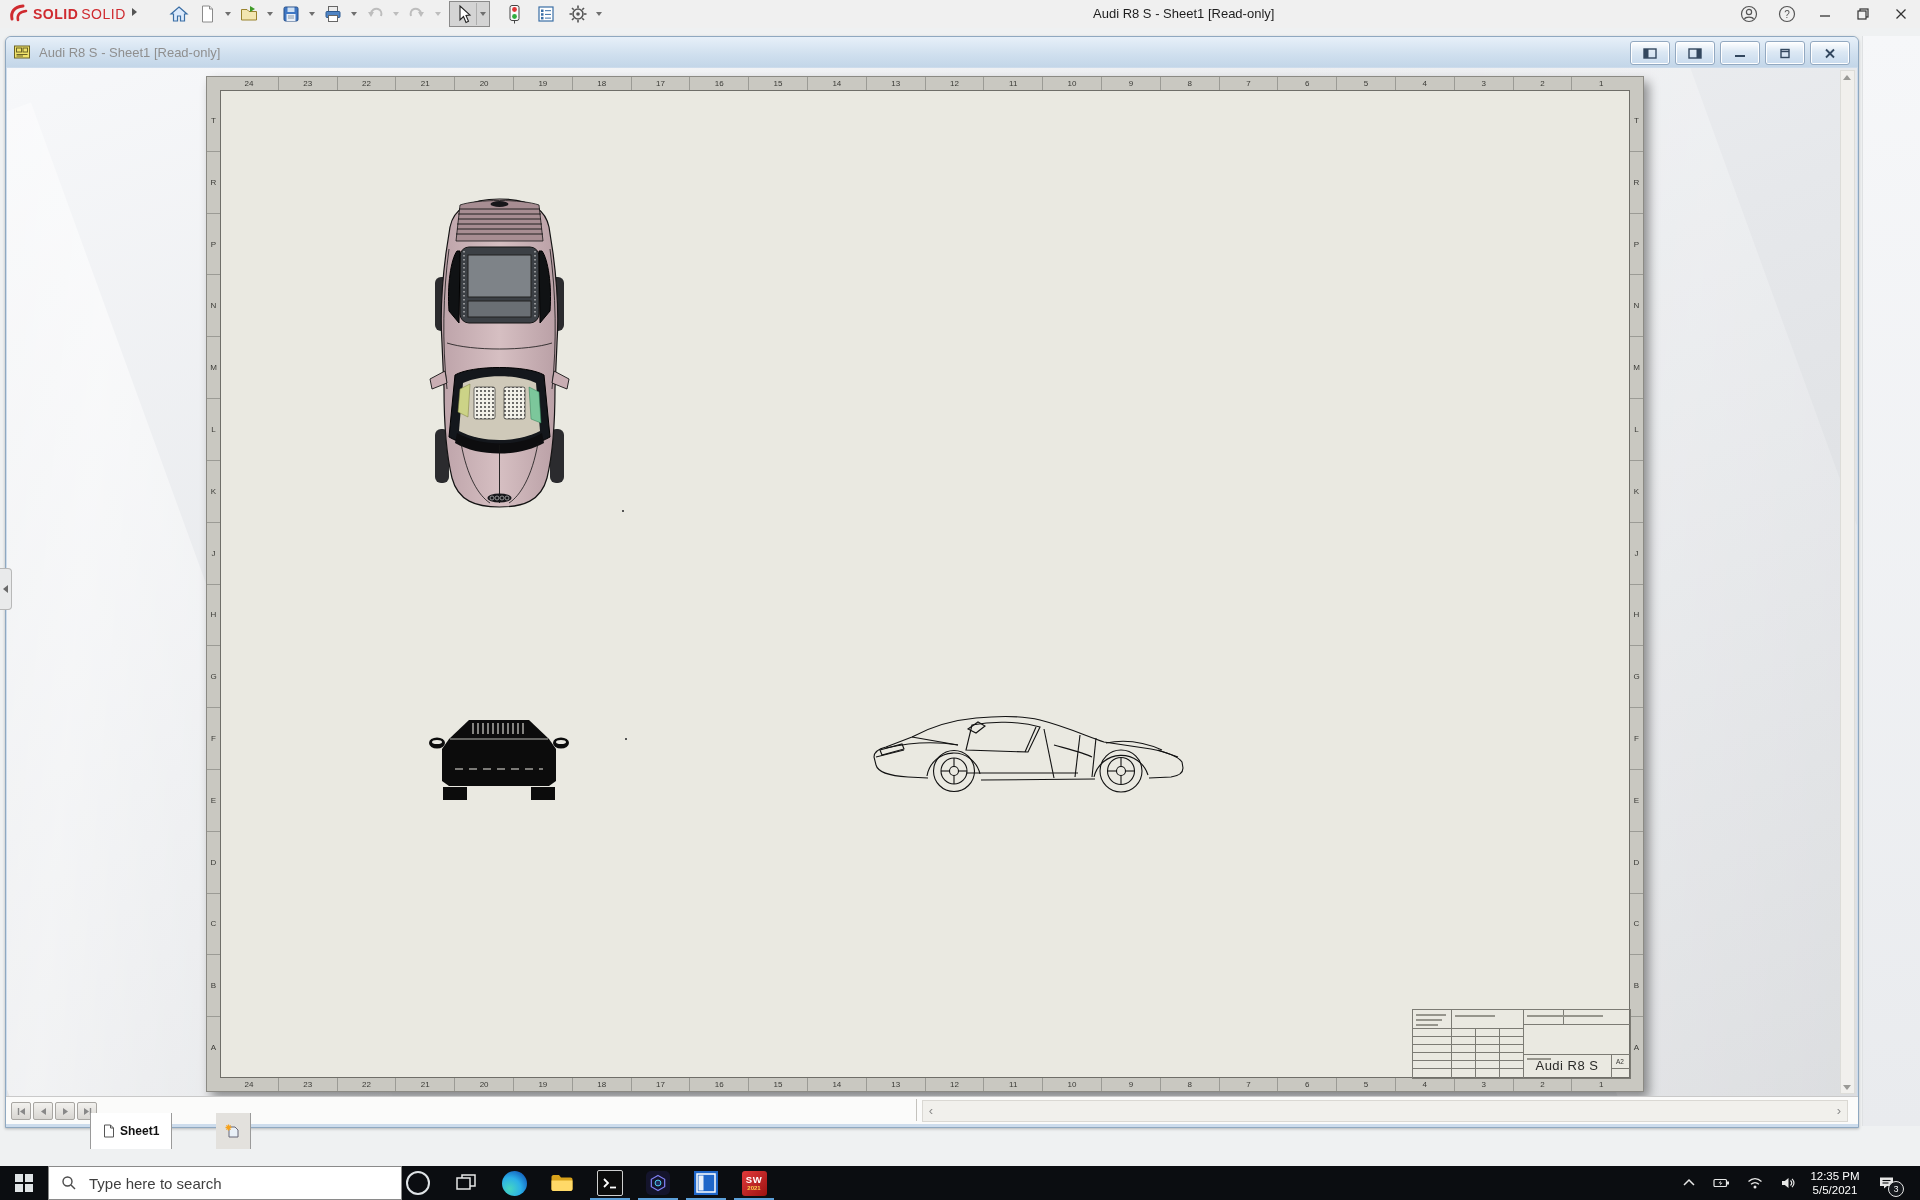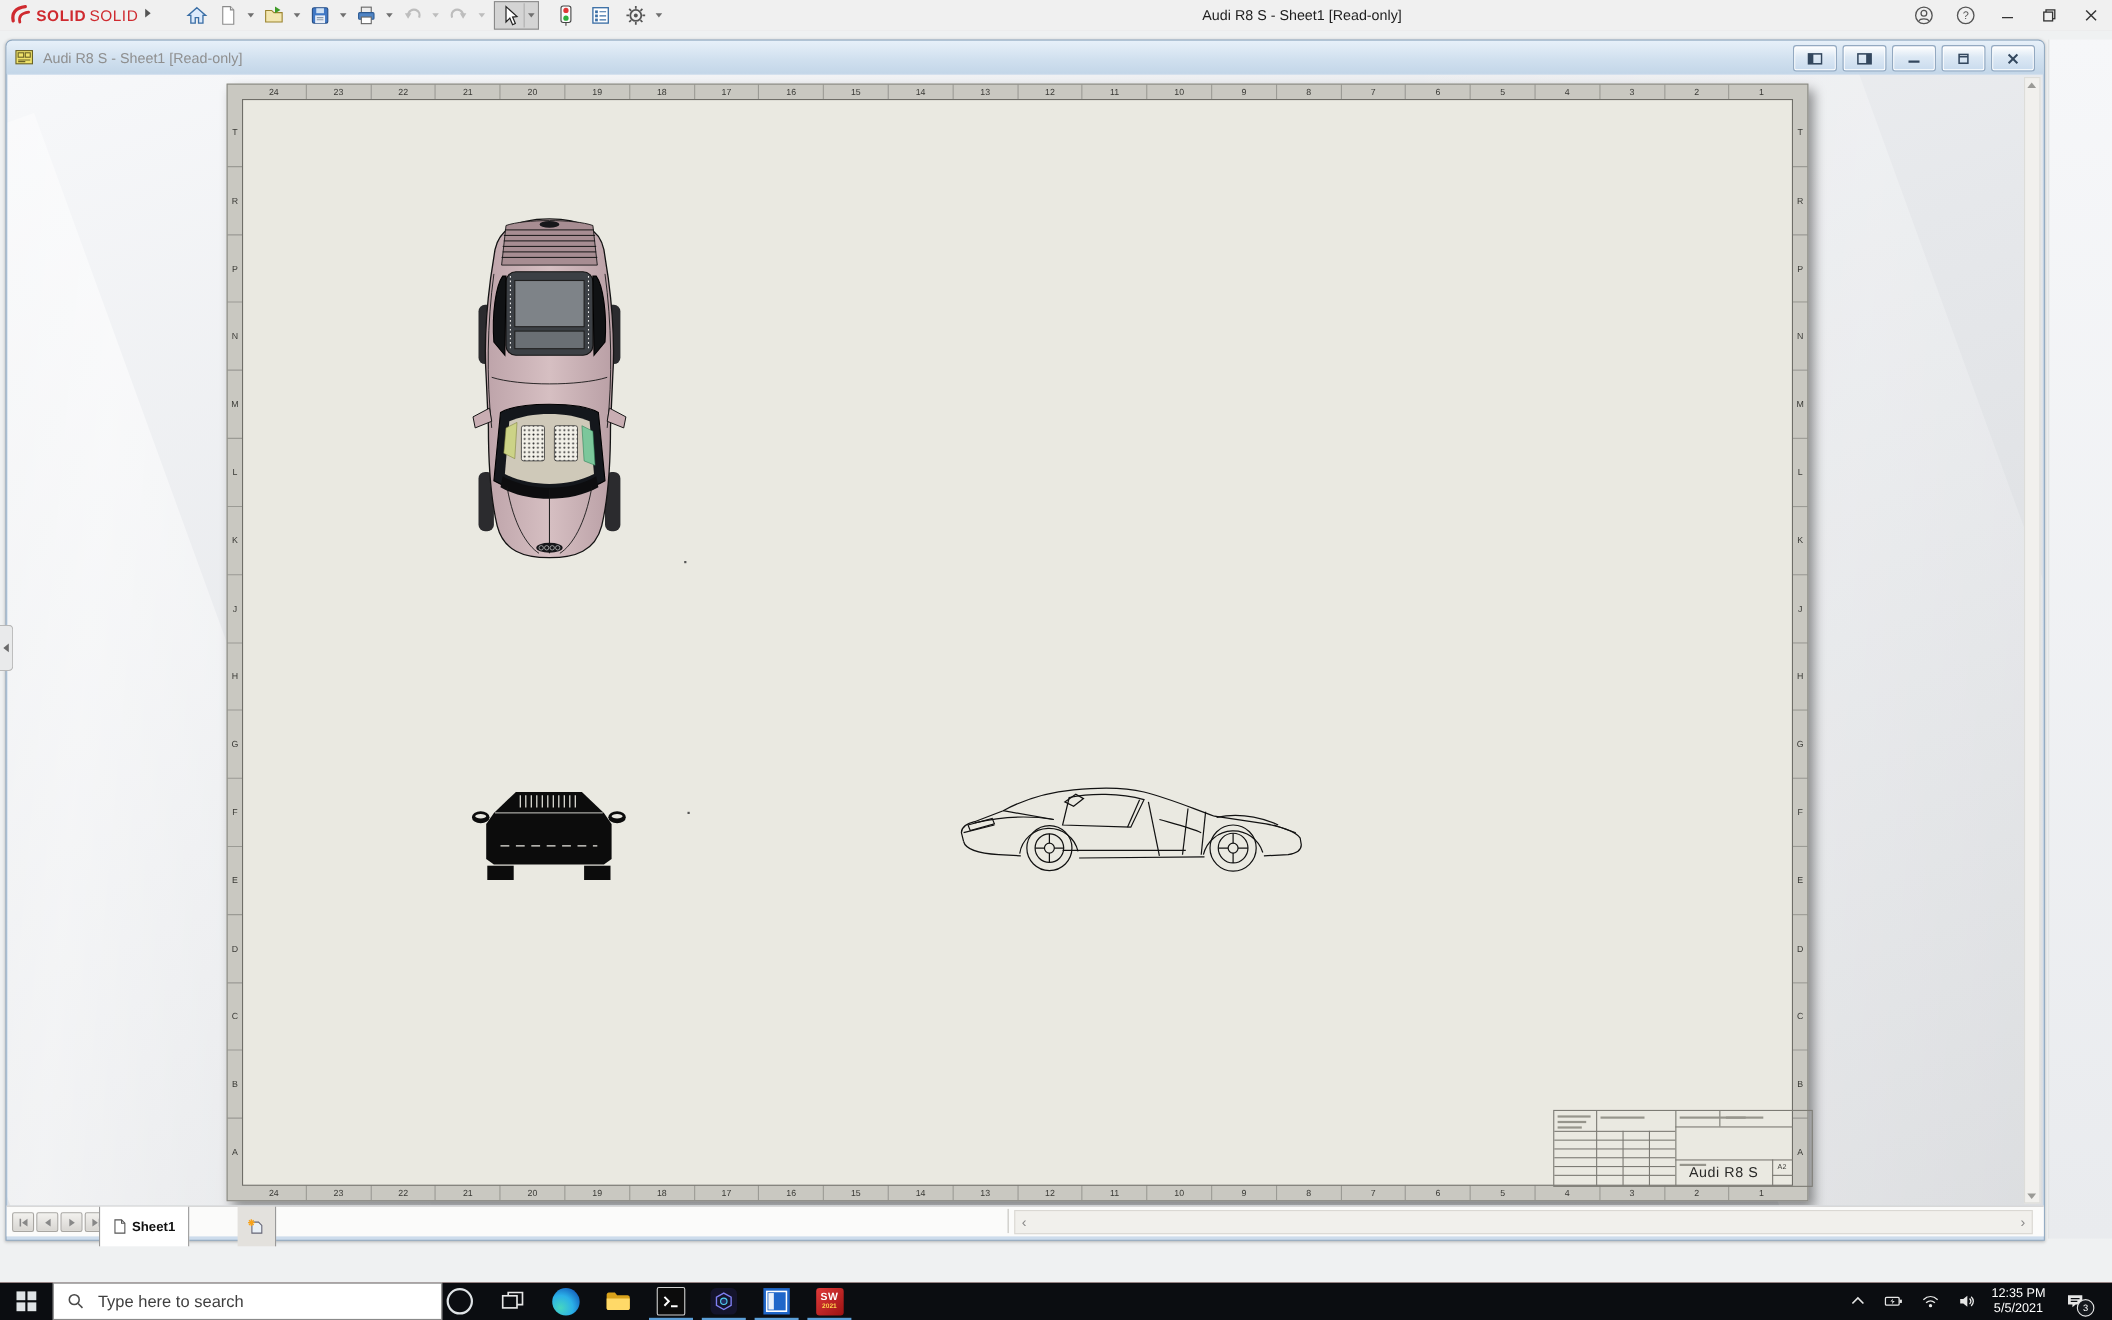--- a/index.html
+++ b/index.html
@@ -1,17 +1,17 @@
 <!DOCTYPE html>
 <html><head>
 <meta charset="utf-8">
 <style>
   html,body{margin:0;padding:0;background:#000;}
   #screen{position:relative;width:1920px;height:1200px;overflow:hidden;
-    font-family:"Liberation Sans",sans-serif;background:#fca5a5;}
+    font-family:"Liberation Sans",sans-serif;background:#bef264;}
   .abs{position:absolute;}
   
   #titlebar{position:absolute;left:0;top:0;width:1920px;height:28px;background:#f0f0f0;
     border-bottom:1px solid #d9d9d9;}
   #brand{position:absolute;left:8px;top:4px;display:flex;align-items:center;gap:3px;}
   .brand-bold{font-weight:bold;font-size:14px;color:#cf2a2f;letter-spacing:.5px;}
   .brand-light{font-weight:300;font-size:14px;color:#cf2a2f;letter-spacing:.5px;}
   #toolbar{position:absolute;left:166px;top:2px;height:24px;display:flex;align-items:center;gap:2px;}
   .tbtn{width:26px;height:24px;display:flex;align-items:center;justify-content:center;}
   .cbtn{width:12px;height:24px;display:flex;align-items:center;justify-content:center;}
@@ -48,37 +48,37 @@
   .zonev{position:absolute;top:13px;bottom:13px;width:13px;display:flex;flex-direction:column;}
   .zonev.lft{left:0;} .zonev.rgt{right:0;}
   .zoneh span{flex:1;display:flex;align-items:center;justify-content:center;
     font-size:8px;color:#3a3a36;border-left:1px solid rgba(100,100,95,.45);}
   .zoneh span:first-child{border-left:none;}
   .zonev span{flex:1;display:flex;align-items:center;justify-content:center;
     font-size:8px;color:#3a3a36;border-top:1px solid rgba(100,100,95,.45);}
   .zonev span:first-child{border-top:none;}
   .viewdot{position:absolute;width:2px;height:2px;background:#555;}
   
-  #titleblock{position:absolute;left:1205px;top:932px;width:217px;height:68px;border:1px solid #7c7b74;padding-left:17px;}
+  #titleblock{position:absolute;left:1205px;top:932px;width:217px;height:68px;border:1px solid #7c7b74;}
   .tbl{position:absolute;background:#7c7b74;}
   .micro{position:absolute;height:2px;background:#96958c;}
   #tb-title{position:absolute;left:110px;top:44px;width:88px;height:23px;display:flex;
     align-items:center;justify-content:center;font-size:13px;color:#2a2a28;letter-spacing:.5px;}
   #tb-size{position:absolute;left:198px;top:44px;width:18px;height:14px;display:flex;
     align-items:center;justify-content:center;font-size:6.5px;color:#3a3a36;}
   
   #vscroll{position:absolute;right:2px;top:2px;bottom:2px;width:13px;background:#f1f0ed;border:1px solid #ddddd9;}
   .varrow{position:absolute;left:0;width:11px;height:12px;display:flex;align-items:center;justify-content:center;}
   .tri-up{width:0;height:0;border-left:4px solid transparent;border-right:4px solid transparent;border-bottom:5px solid #9a9a96;}
   .tri-dn{width:0;height:0;border-left:4px solid transparent;border-right:4px solid transparent;border-top:5px solid #9a9a96;}
   #docbottom{position:absolute;left:0;top:1059px;right:0;height:27px;background:#fbfbfa;border-top:1px solid #c9c9c9;}
   #navbtns{position:absolute;left:5px;top:5px;display:flex;gap:2px;}
   .nbtn{width:18px;height:16px;border:1px solid #a8a6a2;border-radius:2px;
     background:linear-gradient(180deg,#f2f1ee,#d8d6d2);display:flex;align-items:center;justify-content:center;}
-  #tabs{position:absolute;left:84px;top:0;height:36px;display:flex;gap:44px;}
+  #tabs{position:absolute;left:84px;top:16px;height:36px;display:flex;gap:44px;}
   #tab-sheet1{display:flex;align-items:center;gap:5px;padding:0 12px;background:#fff;
     border-left:1px solid #9a9a9a;border-right:1px solid #9a9a9a;font-weight:bold;font-size:12px;color:#111;}
   #tab-add{width:34px;display:flex;align-items:center;justify-content:center;background:#e3e1dd;border-right:1px solid #9a9a9a;}
   #hscroll{position:absolute;left:916px;right:10px;top:3px;height:20px;background:#f1f0ec;
     border:1px solid #dad8d3;display:flex;justify-content:space-between;align-items:center;}
   .harrow{width:16px;text-align:center;color:#8a8a8a;font-size:13px;line-height:18px;}
   #collapse-tab{position:absolute;left:0;top:540px;width:11px;height:40px;background:#e9eaeb;
     border:1px solid #b8b8b8;border-left:none;border-radius:0 4px 4px 0;
     display:flex;align-items:center;justify-content:center;}
   .tri-left{width:0;height:0;border-top:4px solid transparent;border-bottom:4px solid transparent;border-right:5px solid #6a6a6a;}

